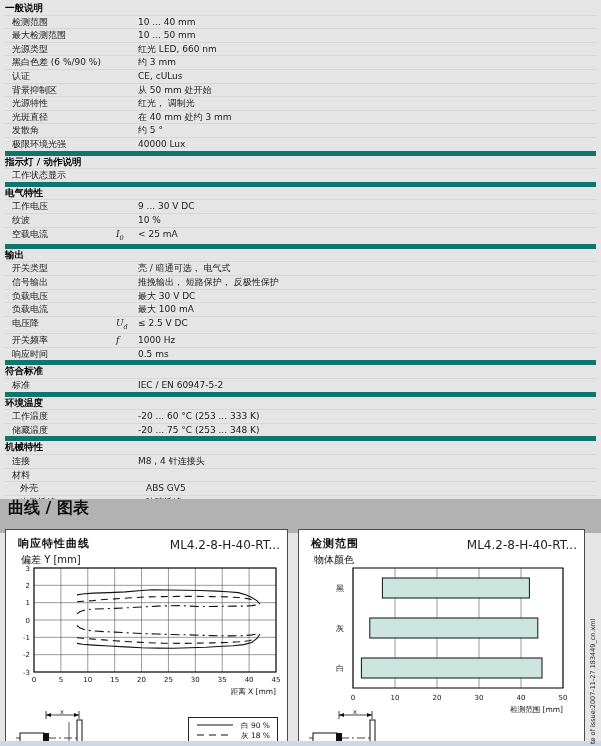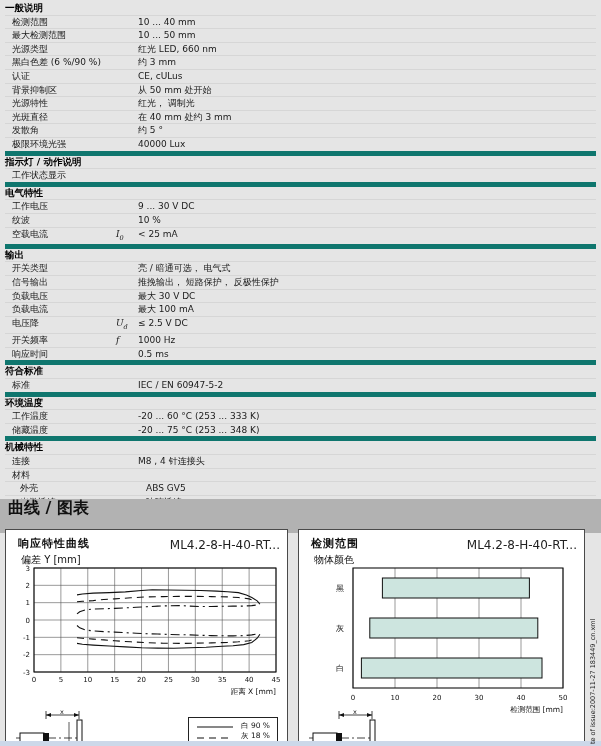--- a/index.html
+++ b/index.html
@@ -23,21 +23,21 @@
 
   
   .chartbox{position:absolute;top:529px;height:234px;border:1px solid #4a4a4a;background:#fff;box-sizing:border-box;}
   #chart0{left:5px;width:283px;}
   #chart1{left:298px;width:287px;}
   .ch-title{position:absolute;top:6px;left:12px;font-weight:bold;font-size:11px;color:#111;letter-spacing:1px;}
   .ch-model{position:absolute;top:8px;right:7px;font-size:12px;color:#222;}
   .ch-ylab{position:absolute;top:23px;left:15px;font-size:10px;color:#111;}
   svg.plot{position:absolute;left:4px;top:34px;}
   .legend{position:absolute;right:9px;bottom:6px;border:1px solid #222;padding:3px 7px;background:#fff;}
-  .leg-row{display:flex;align-items:flex-end;gap:7px;font-size:7.5px;line-height:10.5px;color:#111;}
+  .leg-row{display:flex;align-items:flex-start;gap:7px;font-size:7.5px;line-height:10.5px;color:#111;}
   .sensor{position:absolute;left:8px;bottom:4px;}
 
   
   .strip{position:absolute;top:741px;left:0;width:601px;height:5px;background:#ccd8e9;}
   .vnote{position:absolute;left:589px;top:744px;transform:rotate(-90deg);transform-origin:0 0;
          font-size:6.5px;white-space:nowrap;color:#222;}
 </style>
 </head>
 <body>
 

